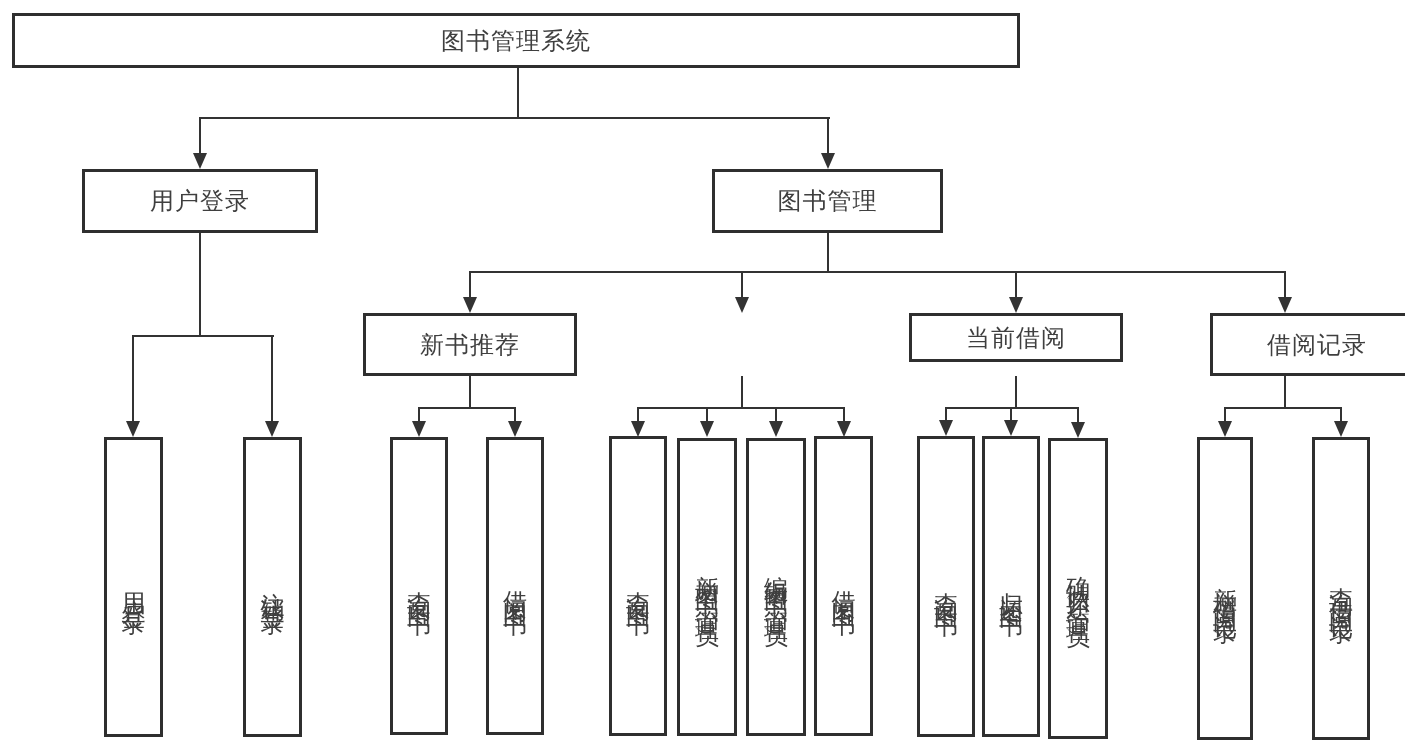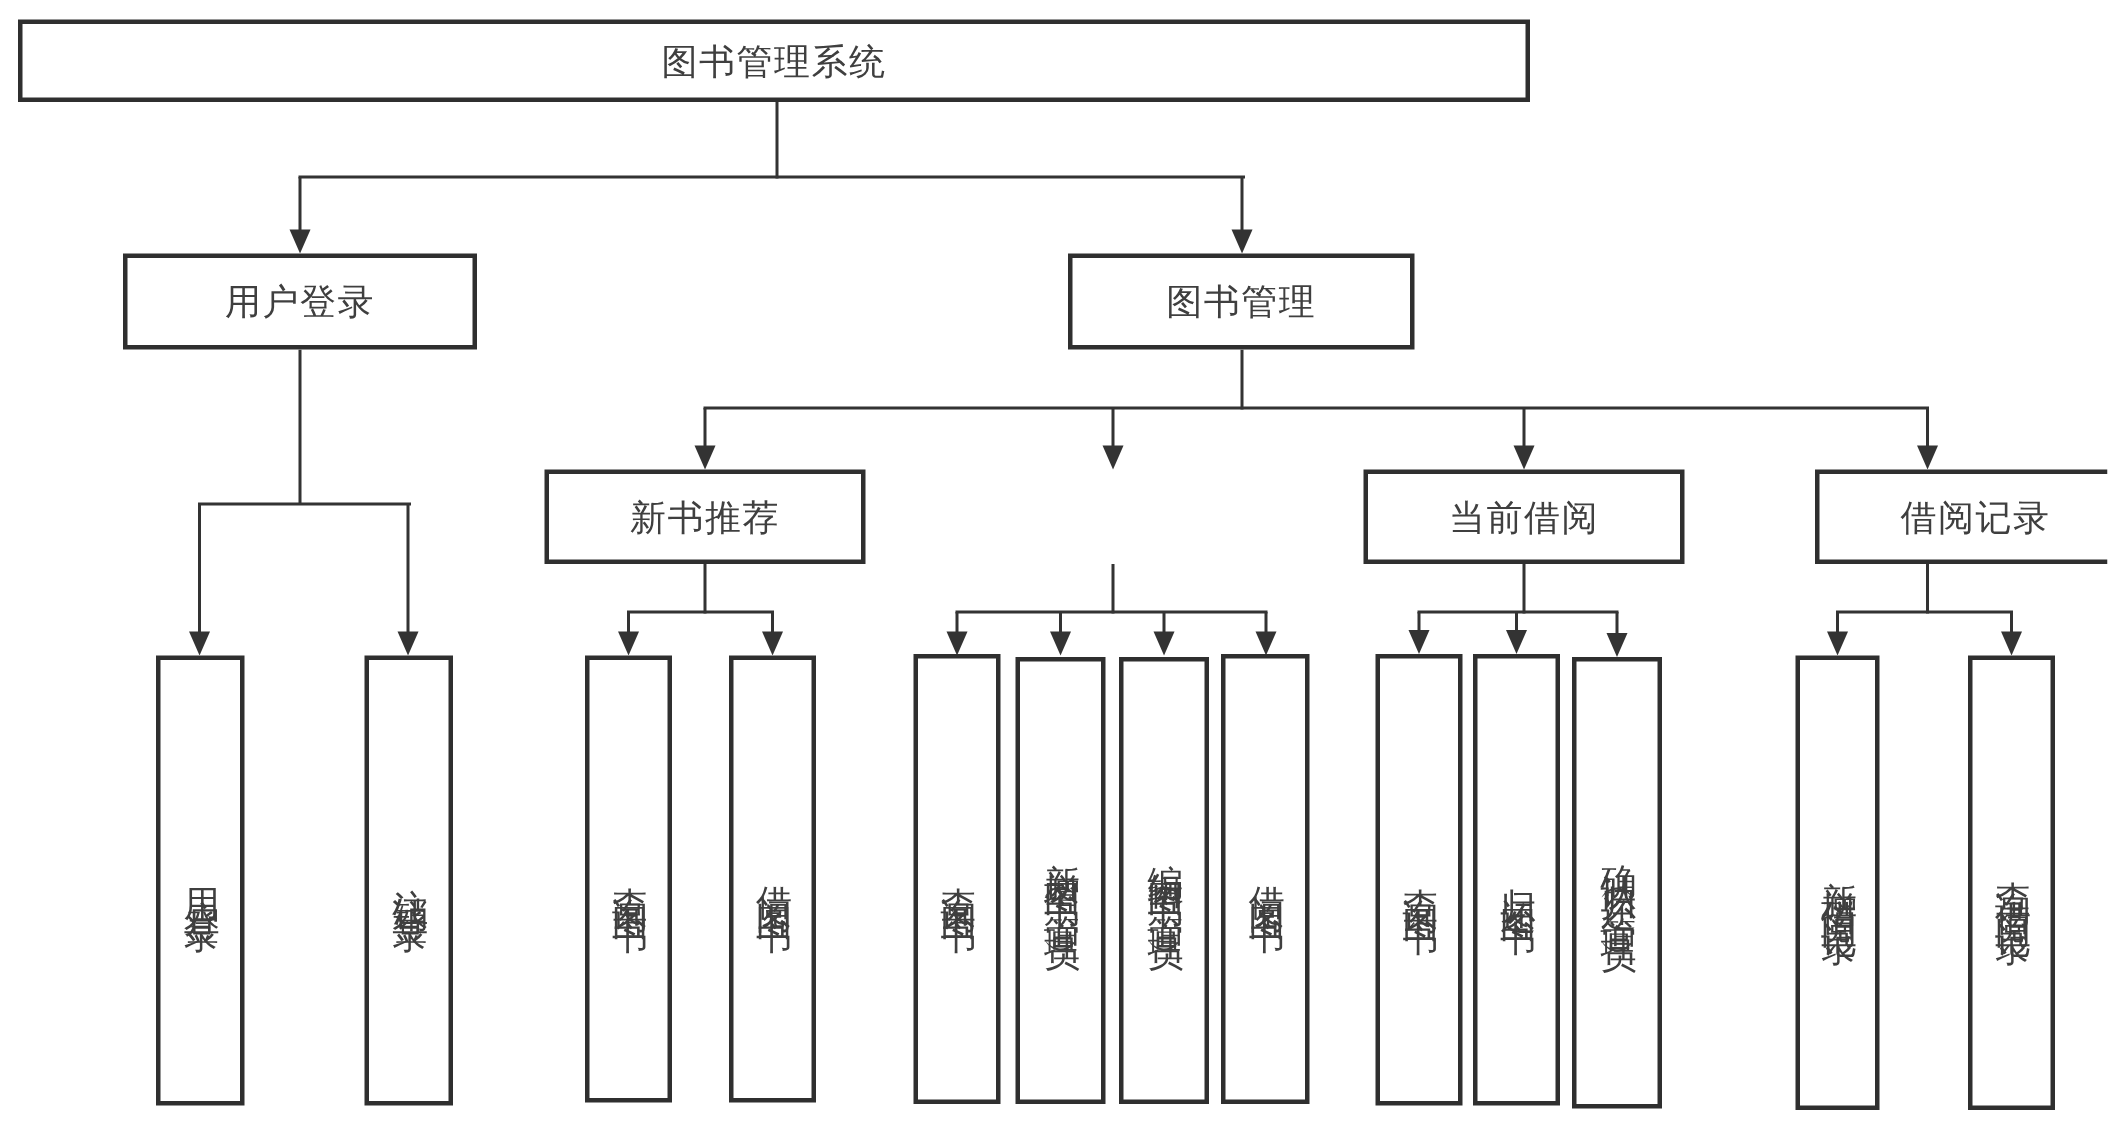--- a/index.html
+++ b/index.html
@@ -109,21 +109,21 @@
   <div class="hbox" style="left:82px; top:169px; width:236px; height:64px;">
     <span class="lbl">用户登录</span>
   </div>
   <div class="hbox" style="left:712px; top:169px; width:231px; height:64px;">
     <span class="lbl">图书管理</span>
   </div>
 
   <div class="hbox" style="left:363px; top:313px; width:214px; height:63px;">
     <span class="lbl">新书推荐</span>
   </div>
-  <div class="hbox" style="left:909px; top:313px; width:214px; height:63px;">
+  <div class="hbox" style="left:909px; top:313px; width:214px; height:49px;">
     <span class="lbl">当前借阅</span>
   </div>
   <div class="hbox" style="left:1210px; top:313px; width:214px; height:63px;">
     <span class="lbl">借阅记录</span>
   </div>
 
   <div class="vbox" style="left:104px; top:437px; width:59px; height:300px;">
     <span class="lbl">用户登录</span>
   </div>
   <div class="vbox" style="left:243px; top:437px; width:59px; height:300px;">

